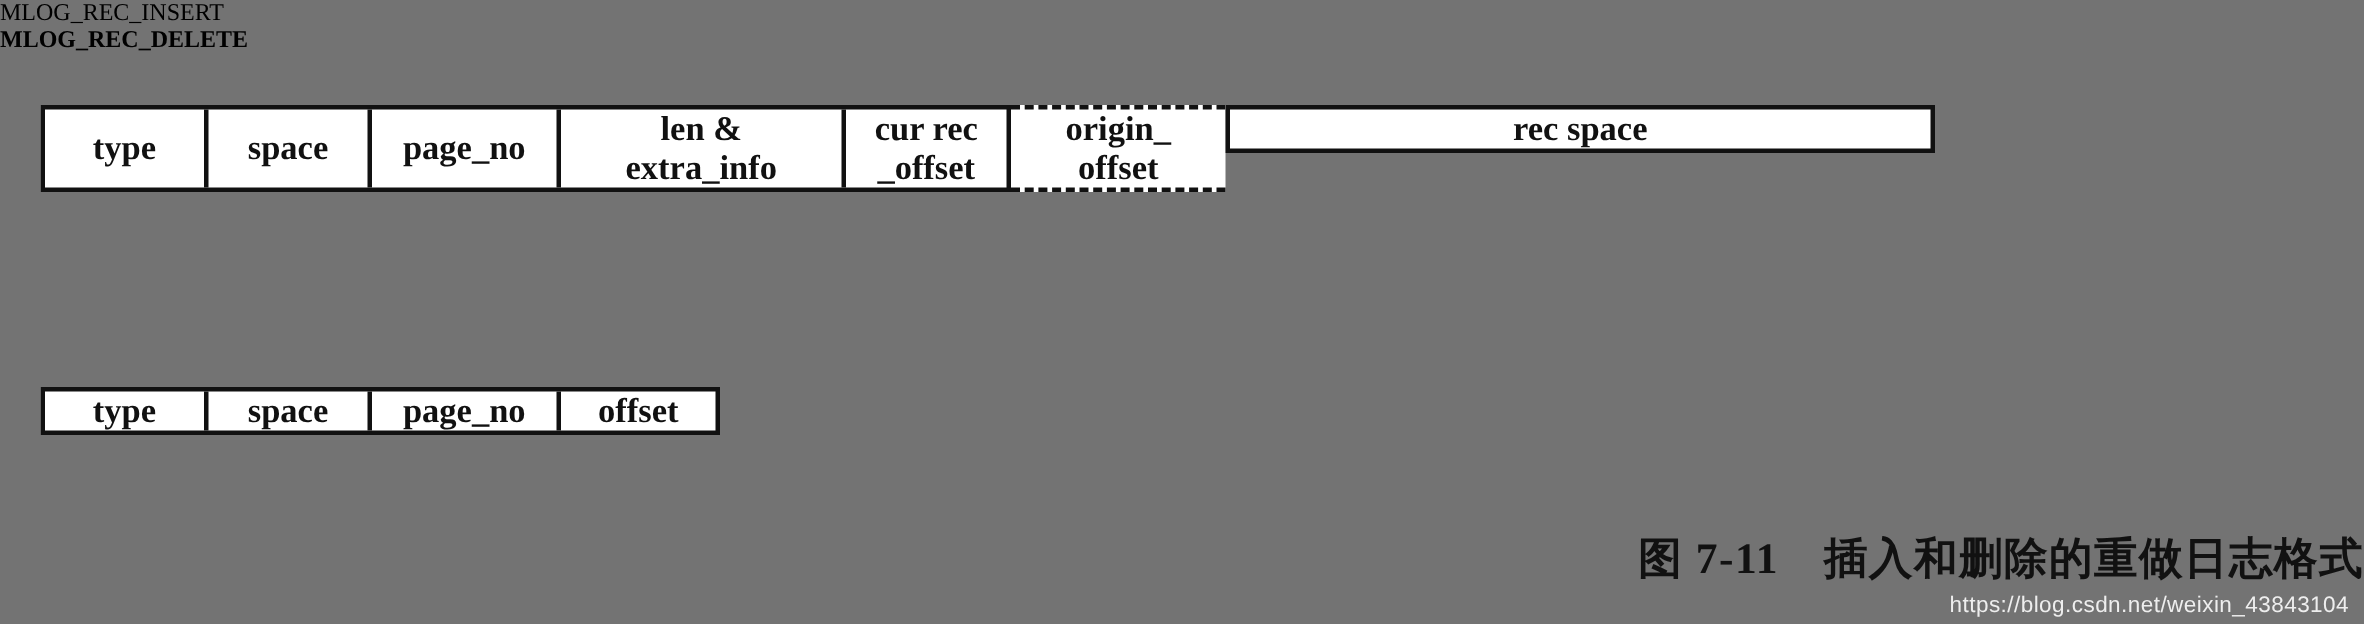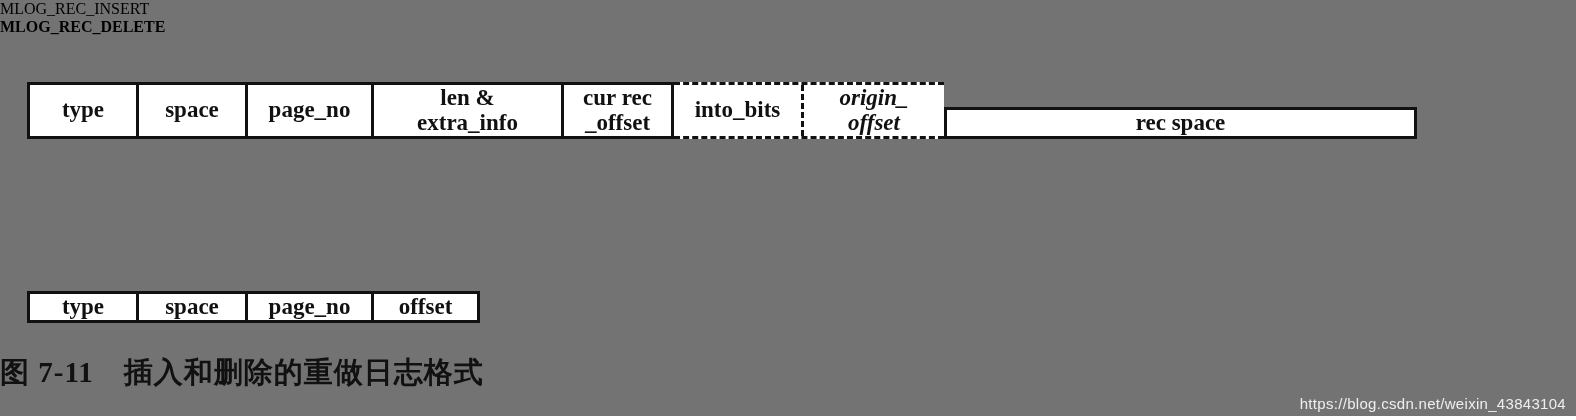--- a/index.html
+++ b/index.html
@@ -16,21 +16,21 @@
     font-family: "Liberation Serif", "DejaVu Serif", serif;
     color: #000000;
   }
   #heading-insert { left: 37px; top: 29px; }
   #heading-delete { left: 37px; top: 214px; font-weight: bold; }
 
   
   .layout-strip {
     position: absolute;
     display: flex;
-    align-items: flex-end;
+    align-items: flex-start;
     box-sizing: border-box;
   }
   #strip-insert { left: 27px; top: 70px; height: 69px; width: 1518px; }
   #strip-delete { left: 27px; top: 258px; height: 65px; width: 447px; }
 
   
   .cell-group {
     display: flex;
     align-items: stretch;
     box-sizing: border-box;
@@ -67,21 +67,21 @@
     border-left: 3px dashed #111111;
     font-style: italic;
   }
 
   
   #figure-caption {
     position: absolute;
     left: 0;
     right: 0;
     top: 353px;
-    text-align: left;
+    text-align: right;
     font-family: "Liberation Serif", "DejaVu Serif", serif;
     font-size: 29px;
     font-weight: 700;
     letter-spacing: 1px;
     color: #111111;
     white-space: pre;
   }
 
   
   #watermark {
@@ -108,21 +108,20 @@
       <div class="field-cell" style="width:106px">type</div>
       <div class="field-cell" style="width:109px">space</div>
       <div class="field-cell" style="width:126px">page_no</div>
       <div class="field-cell" style="width:190px">len &amp;
 extra_info</div>
       <div class="field-cell" style="width:110px">cur rec
 _offset</div>
     </div>
 
     <div class="cell-group dashed">
-      <div class="field-cell" style="width:127px">into_bits</div>
       <div class="field-cell" style="width:143px">origin_
 offset</div>
     </div>
 
     <div class="cell-group solid">
       <div class="field-cell" style="width:467px">rec space</div>
     </div>
   </div>
 
   <div id="heading-delete">MLOG_REC_DELETE</div>

